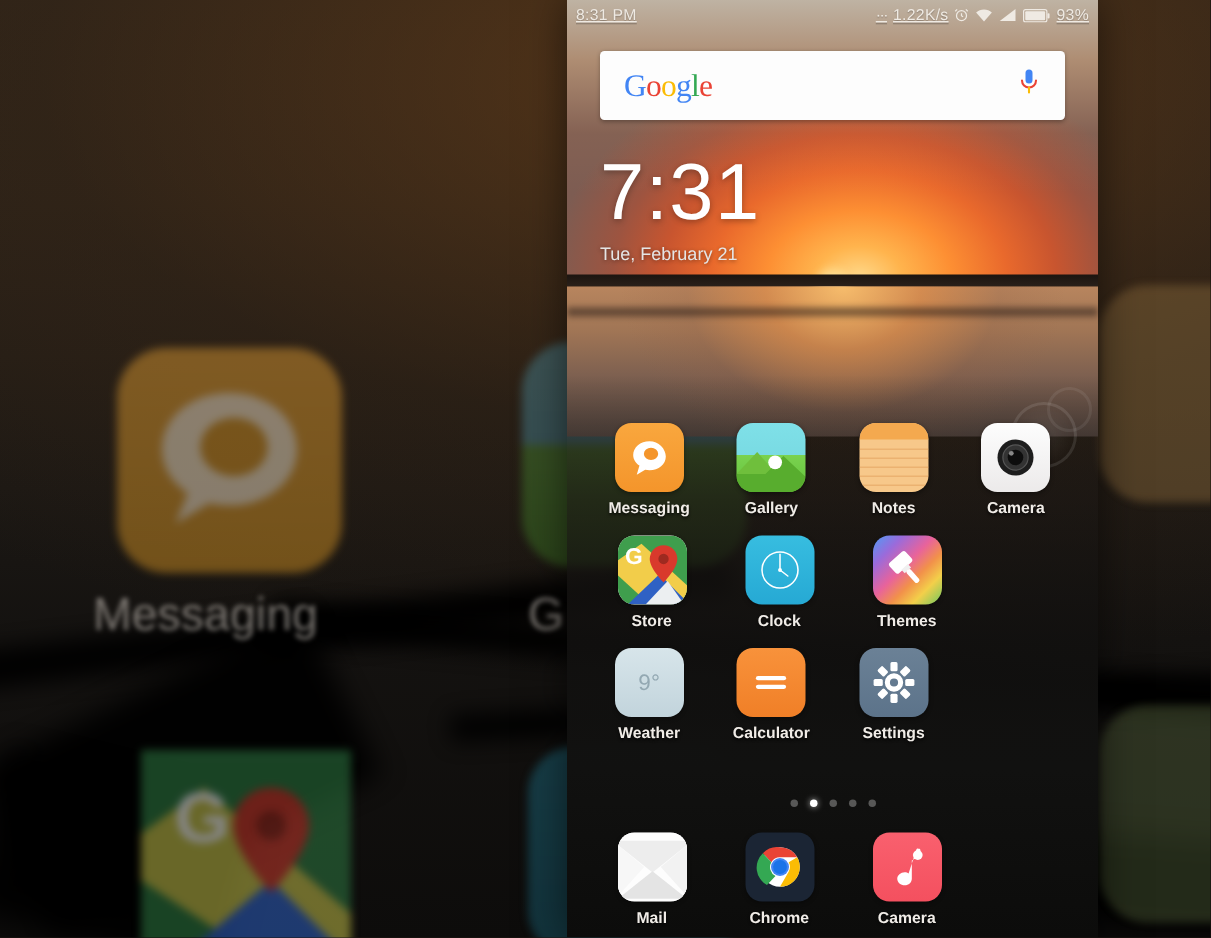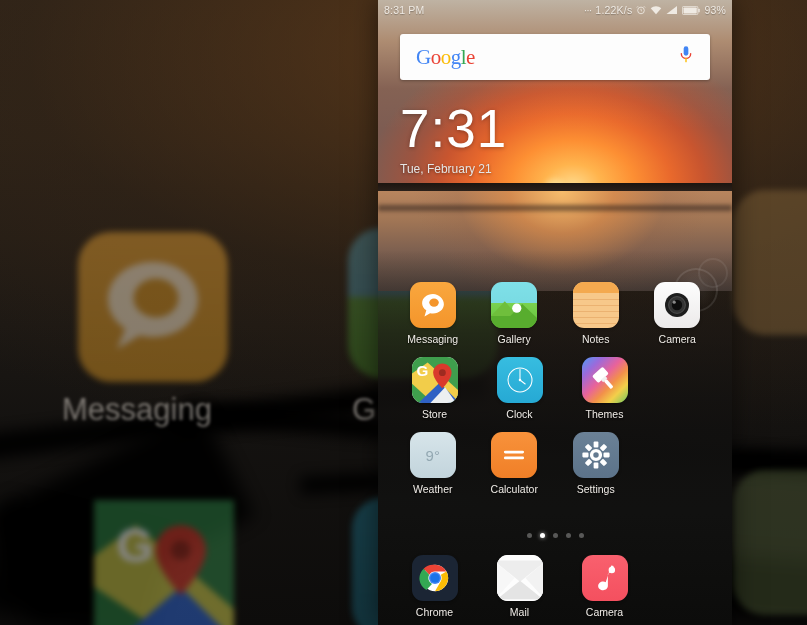--- a/index.html
+++ b/index.html
@@ -85,20 +85,21 @@
     border-radius:50%; border:2px solid rgba(255,255,255,.07);
   }
 
   
   #statusbar{
     position:absolute; left:0; top:0; width:100%; height:20px;
     display:flex; align-items:center; justify-content:space-between;
     padding:0 6px; color:#efeae3; font-size:10.5px; letter-spacing:.2px;
     z-index:6;
     text-shadow:0 1px 1px rgba(0,0,0,.28);
+    text-decoration:underline;
   }
   #sb-right{ display:flex; align-items:center; gap:4px; }
   .sb-ic{ display:flex; align-items:center; }
 
   
   #searchbar{
     position:absolute; left:22px; top:34px; width:310px; height:46px;
     background:#fdfdfd; border-radius:3px;
     box-shadow:0 1px 3px rgba(0,0,0,.30);
     display:flex; align-items:center; justify-content:space-between;
@@ -126,21 +127,21 @@
   }
   .row{ display:flex; padding:0 14px; margin-bottom:12px; }
   .cell{ width:85px; display:flex; flex-direction:column; align-items:center; }
   .cell.empty{ visibility:hidden; }
   .ic{
     width:46px; height:46px; border-radius:11px; position:relative;
     display:flex; align-items:center; justify-content:center;
     box-shadow:0 1px 3px rgba(0,0,0,.35); overflow:hidden;
   }
   .lbl{
-    margin-top:5px; font-size:10.5px; color:#f0ece7; font-weight:400;
+    margin-top:5px; font-size:10.5px; color:#f0ece7; font-weight:700;
     text-shadow:0 1px 2px rgba(0,0,0,.75); white-space:nowrap;
   }
 
   
   #dots{
     position:absolute; left:0; top:533px; width:100%;
     display:flex; justify-content:center; gap:8px; z-index:6;
   }
   .dot{ width:5px; height:5px; border-radius:50%; background:rgba(255,255,255,.30); }
   .dot.on{ background:#fff; box-shadow:0 0 4px rgba(255,255,255,.7); }
@@ -408,45 +409,45 @@
     <span class="dot"></span>
     <span class="dot on"></span>
     <span class="dot"></span>
     <span class="dot"></span>
     <span class="dot"></span>
   </div>
 
   <div id="dock">
     <div class="row">
       <div class="cell">
+        <div class="ic i-mail">
+          <svg viewBox="0 0 100 100" width="46" height="46" style="position:absolute;inset:0">
+            <rect width="100" height="100" fill="#fdfdfd"></rect>
+            <path d="M0 18 L50 58 L100 18 L100 12 L0 12Z" fill="#ededed"></path>
+            <path d="M0 92 L38 50 L0 18Z" fill="#f7f7f7"></path>
+            <path d="M100 92 L62 50 L100 18Z" fill="#f2f2f2"></path>
+            <path d="M0 96 L50 56 L100 96Z" fill="#e4e4e4"></path>
+          </svg>
+        </div>
+        <div class="lbl">Mail</div>
+      </div>
+      <div class="cell">
         <div class="ic i-chrome">
           <svg viewBox="0 0 100 100" width="40" height="40">
             <circle cx="50" cy="50" r="33" fill="#fff"></circle>
             <path d="M50 17a33 33 0 0 1 28.6 16.6H50a16.5 16.5 0 0 0-14.4 8.4L21.4 27A33 33 0 0 1 50 17z" fill="#EA4335"></path>
             <path d="M21.4 27l14.2 15a16.5 16.5 0 0 0 6.9 22.9L28.3 80A33 33 0 0 1 21.4 27z" fill="#34A853" transform="translate(0,0)"></path>
             <path d="M78.6 33.6A33 33 0 0 1 50 83l14.4-24.9A16.5 16.5 0 0 0 64.5 42z" fill="#FBBC05"></path>
             <circle cx="50" cy="50" r="15" fill="#4285F4"></circle>
             <circle cx="50" cy="50" r="11.5" fill="#1a73e8"></circle>
           </svg>
         </div>
         <div class="lbl">Chrome</div>
       </div>
       <div class="cell">
-        <div class="ic i-mail">
-          <svg viewBox="0 0 100 100" width="46" height="46" style="position:absolute;inset:0">
-            <rect width="100" height="100" fill="#fdfdfd"></rect>
-            <path d="M0 18 L50 58 L100 18 L100 12 L0 12Z" fill="#ededed"></path>
-            <path d="M0 92 L38 50 L0 18Z" fill="#f7f7f7"></path>
-            <path d="M100 92 L62 50 L100 18Z" fill="#f2f2f2"></path>
-            <path d="M0 96 L50 56 L100 96Z" fill="#e4e4e4"></path>
-          </svg>
-        </div>
-        <div class="lbl">Mail</div>
-      </div>
-      <div class="cell">
         <div class="ic i-music">
           <svg viewBox="0 0 100 100" width="36" height="36">
             <path fill="#fff" d="M70 16c-1.2-.9-2.9-.4-3.4 1L52 62c-1.8-1.5-4.3-2.4-7.2-2.4-7.3 0-13.8 5.5-13.8 12.3S37.5 84 44.8 84 58 78.5 58 71.7V38l14.5-8.6c1-.6 1.5-1.7 1.5-2.8v-7.4c0-1.3-.6-2.4-1.6-3.2z"></path>
             <circle cx="69" cy="28" r="9" fill="#fff"></circle>
           </svg>
         </div>
         <div class="lbl">Camera</div>
       </div>
     </div>
   </div>

